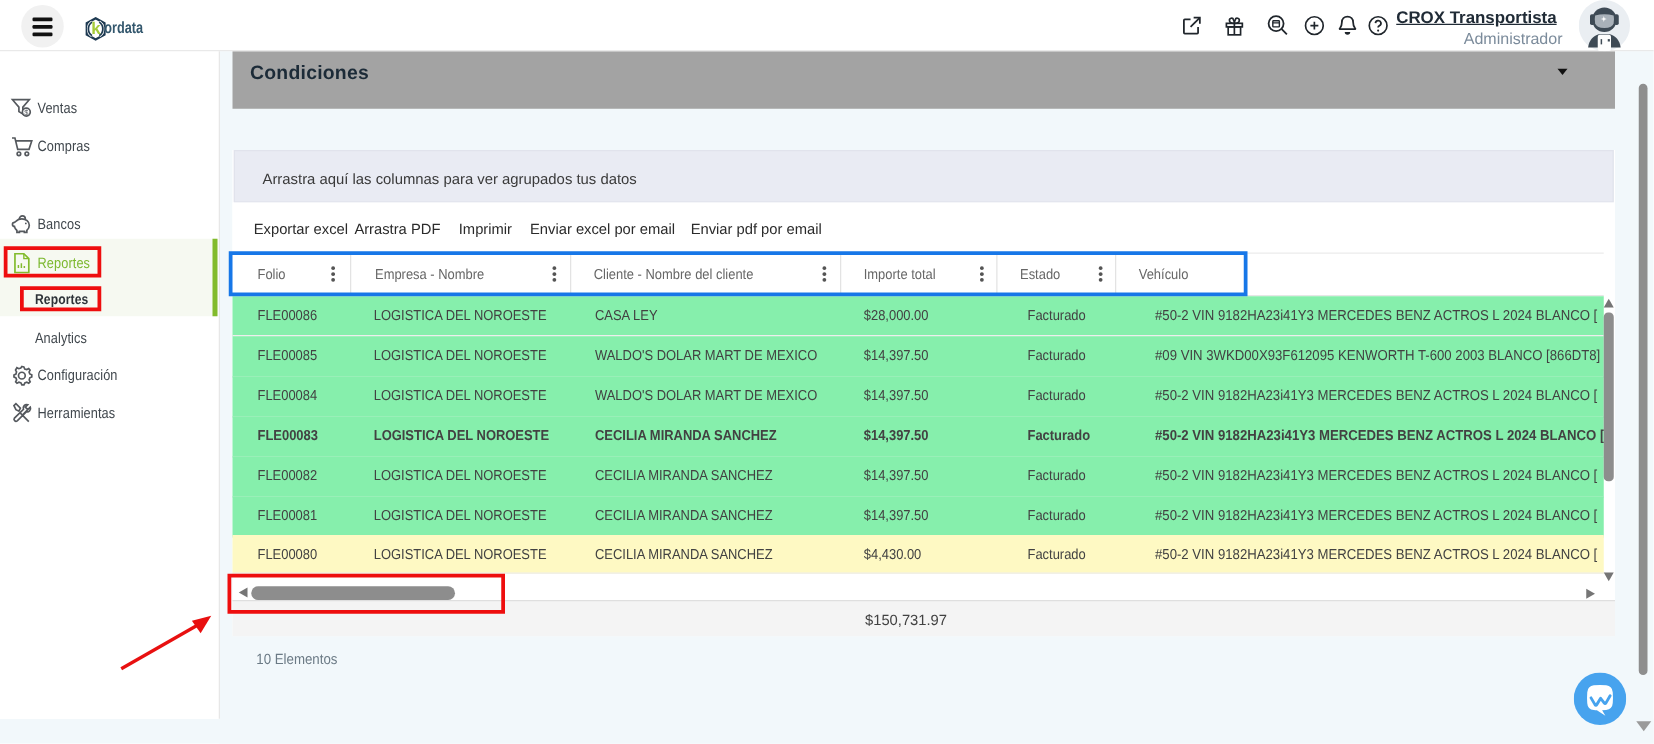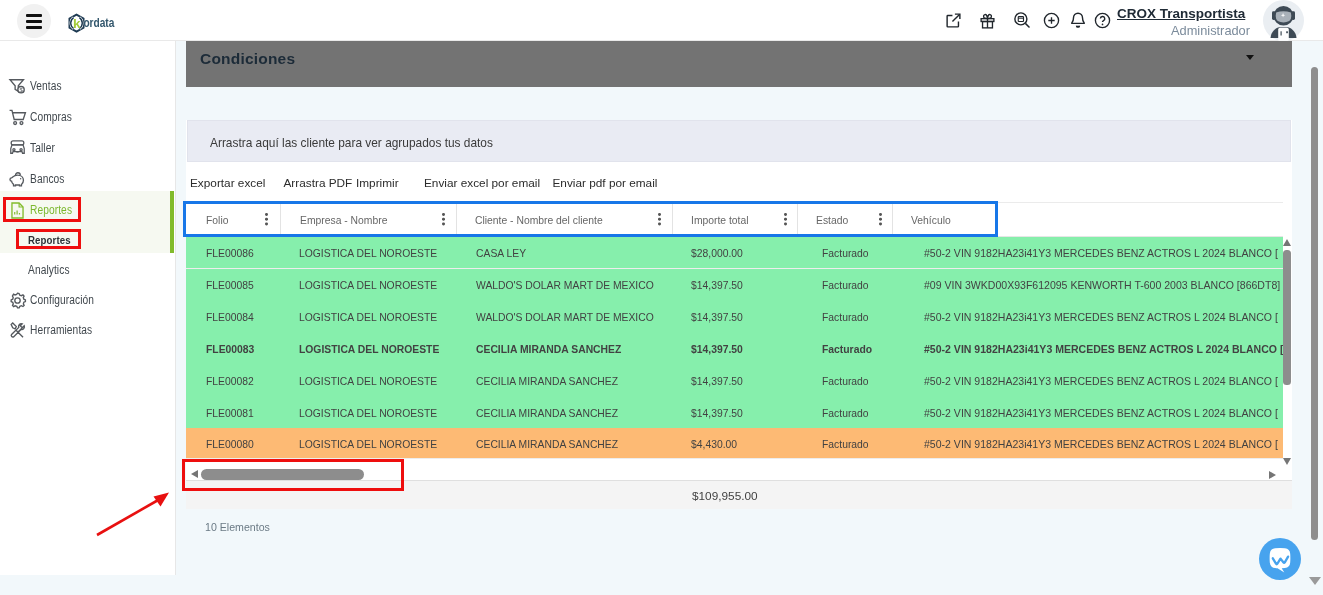--- a/index.html
+++ b/index.html
@@ -15,21 +15,21 @@
 .sitem{position:absolute;left:0;width:174px;height:30px;display:flex;align-items:center;}
 .sitem svg{position:absolute;left:8px;top:6px;}
 .sitem span{position:absolute;left:30px;font-size:12px;color:#40474d;white-space:nowrap;transform:scaleX(0.85);transform-origin:0 50%;letter-spacing:0.1px;}
 .sub span{left:28px;}
 #acttint{position:absolute;left:0;top:151px;width:174px;height:62px;background:#f6f9f1;}
 #actbar{position:absolute;left:170px;top:151px;width:4px;height:62px;background:#82bb2c;}
 
 #mainbg{position:absolute;left:175px;top:40px;width:1148px;height:555px;background:#f2f8fb;}
 #botstrip{position:absolute;left:0;top:575px;width:1323px;height:20px;background:#f2f8fb;}
 
-#band{position:absolute;left:186px;top:40px;width:1106px;height:47px;background:#737373;}
+#band{position:absolute;left:186px;top:40px;width:1106px;height:47px;background:#a3a3a3;}
 #band h1{margin:0;position:absolute;left:14px;top:10px;font-size:15.5px;color:#1c2b38;letter-spacing:0.2px;}
 #caret{position:absolute;left:1246px;top:55px;width:0;height:0;border-left:4.5px solid transparent;border-right:4.5px solid transparent;border-top:5.5px solid #111;}
 
 #card{position:absolute;left:186px;top:120px;width:1106px;height:389px;background:#fff;}
 #groupbar{position:absolute;left:1px;top:0;width:1104px;height:42px;background:#e9ebf3;border:1px solid #e1e3ec;box-sizing:border-box;}
 #groupbar span{position:absolute;left:22px;top:15px;font-size:11.9px;color:#3a3a3a;white-space:nowrap;}
 #toolbar{position:absolute;left:0;top:42px;width:1106px;height:40px;background:#fff;}
 .tlink{position:absolute;top:14px;font-size:11.8px;color:#2b2b2b;white-space:nowrap;}
 
 .hcell{position:absolute;top:0;font-size:11.5px;color:#666;white-space:nowrap;transform:scaleX(0.9);transform-origin:0 0;}
@@ -128,30 +128,20 @@
       <span>Ventas</span>
       </div>
     <div class="sitem" style="top:62px;">
       <svg width="19" height="19" viewBox="0 0 24 24" fill="none" stroke="#55595e" stroke-width="1.7">
           <path d="M2 3h3l2.8 11.5h11.4L22 6H6"></path>
           <circle cx="9" cy="19" r="1.8"></circle>
           <circle cx="17" cy="19" r="1.8"></circle>
         </svg>
       <span>Compras</span>
       </div>
-    <div class="sitem" style="top:93px;">
-      <svg width="19" height="19" viewBox="0 0 24 24" fill="none" stroke="#55595e" stroke-width="1.6">
-          <rect x="4" y="2.5" width="16" height="5" rx="2.4"></rect>
-          <path d="M5 7.5L3.5 12v6h2.2l.6-2h11.4l.6 2h2.2v-6L19 7.5z"></path>
-          <circle cx="7.5" cy="13.5" r="1.4"></circle>
-          <circle cx="16.5" cy="13.5" r="1.4"></circle>
-          <path d="M10.5 16.5h3" stroke-width="1.3"></path>
-        </svg>
-      <span>Taller</span>
-      </div>
     <div class="sitem" style="top:124px;">
       <svg width="19" height="19" viewBox="0 0 24 24" fill="none" stroke="#55595e" stroke-width="1.7">
           <path d="M4.5 10C3 10 2.5 11 2.5 12s1 2 2 2c.3 1.8 1.2 3.2 2.5 4.2V20h2.5v-1h5V20H17v-1.8c1.5-1.2 2.5-3 2.5-5.2 0-3.9-3.4-6.5-7.5-6.5-2.3 0-4.4.8-5.8 2.2z"></path>
           <path d="M9.5 6.5c0-1.7 1.3-3 3-3s3 1.3 3 3"></path>
           <circle cx="16" cy="11" r=".9" fill="#55595e" stroke="none"></circle>
         </svg>
       <span>Bancos</span>
       </div>
     <div class="sitem" style="top:154.5px;">
       <svg width="19" height="19" viewBox="0 0 24 24" fill="none" stroke="#82bb2c" stroke-width="1.7">
@@ -181,26 +171,26 @@
         </svg>
       <span>Herramientas</span>
       </div>
   </div>
   <div id="band">
       <h1>Condiciones</h1>
     </div>
   <div id="caret"></div>
   <div id="card">
     <div id="groupbar">
-        <span>Arrastra aquí las cliente para ver agrupados tus datos</span>
+        <span>Arrastra aquí las columnas para ver agrupados tus datos</span>
       </div>
     <div id="toolbar">
-      <span class="tlink" style="left:4px">Exportar excel</span>
+      <span class="tlink" style="left:17px">Exportar excel</span>
       <span class="tlink" style="left:97.5px">Arrastra PDF</span>
-      <span class="tlink" style="left:170px">Imprimir</span>
+      <span class="tlink" style="left:181px">Imprimir</span>
       <span class="tlink" style="left:238px">Enviar excel por email</span>
       <span class="tlink" style="left:366.5px">Enviar pdf por email</span>
     </div>
   </div>
   <div id="thead" class="abs" style="left:186px;top:202px;width:1097px;height:35px;background:#fff;box-sizing:border-box;border-top:1px solid #ebebeb;border-bottom:1px solid #e6e6e6;">
     <span class="hcell" style="left:20px;top:11px;">Folio</span>
     <span class="hcell" style="left:113.5px;top:11px;">Empresa - Nombre</span>
     <span class="hcell" style="left:289px;top:11px;">Cliente - Nombre del cliente</span>
     <span class="hcell" style="left:505px;top:11px;">Importe total</span>
     <span class="hcell" style="left:630px;top:11px;">Estado</span>
@@ -260,31 +250,31 @@
         <span class="veh" style="left:738px">#50-2 VIN 9182HA23i41Y3 MERCEDES BENZ ACTROS L 2024 BLANCO [</span>
     </div>
     <div class="row" style="top:397px;">
       <span style="left:20px">FLE00081</span>
         <span style="left:113px">LOGISTICA DEL NOROESTE</span>
         <span style="left:290px">CECILIA MIRANDA SANCHEZ</span>
         <span style="left:505px">$14,397.50</span>
         <span style="left:636px">Facturado</span>
         <span class="veh" style="left:738px">#50-2 VIN 9182HA23i41Y3 MERCEDES BENZ ACTROS L 2024 BLANCO [</span>
     </div>
-    <div class="row" style="top:428px;height:30px;background:#fdba74;">
+    <div class="row" style="top:428px;height:30px;background:#fef9c3;">
       <span style="left:20px">FLE00080</span>
         <span style="left:113px">LOGISTICA DEL NOROESTE</span>
         <span style="left:290px">CECILIA MIRANDA SANCHEZ</span>
         <span style="left:505px">$4,430.00</span>
         <span style="left:636px">Facturado</span>
         <span class="veh" style="left:738px">#50-2 VIN 9182HA23i41Y3 MERCEDES BENZ ACTROS L 2024 BLANCO [</span>
     </div>
   </div>
   <div id="foot">
-      <span>$109,955.00</span>
+      <span>$150,731.97</span>
     </div>
   <div id="elems">10 Elementos</div>
   <div class="redbox" style="left:3px;top:197px;width:78px;height:25px;"></div>
   <div class="redbox" style="left:16px;top:229px;width:65px;height:20px;"></div>
   <div class="redbox" style="left:182px;top:459px;width:222px;height:32px;"></div>
   <div id="bluebox"></div>
   <svg class="abs" style="left:90px;top:485px;z-index:10;" width="90" height="60" viewBox="0 0 90 60">
     <line x1="7" y1="50" x2="70" y2="14" stroke="#e81010" stroke-width="2.6"></line>
     <path d="M79 7.5 L63.5 11.5 L70.5 21.5 Z" fill="#e81010"></path>
   </svg>

